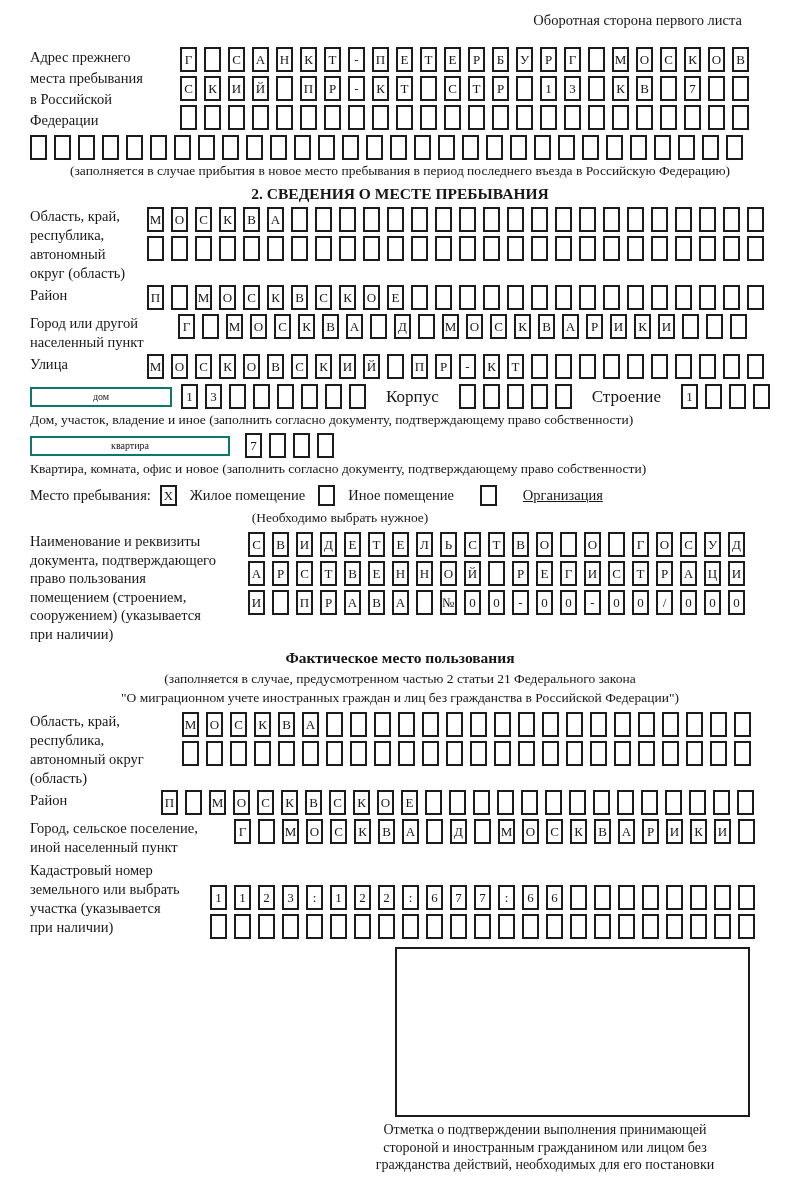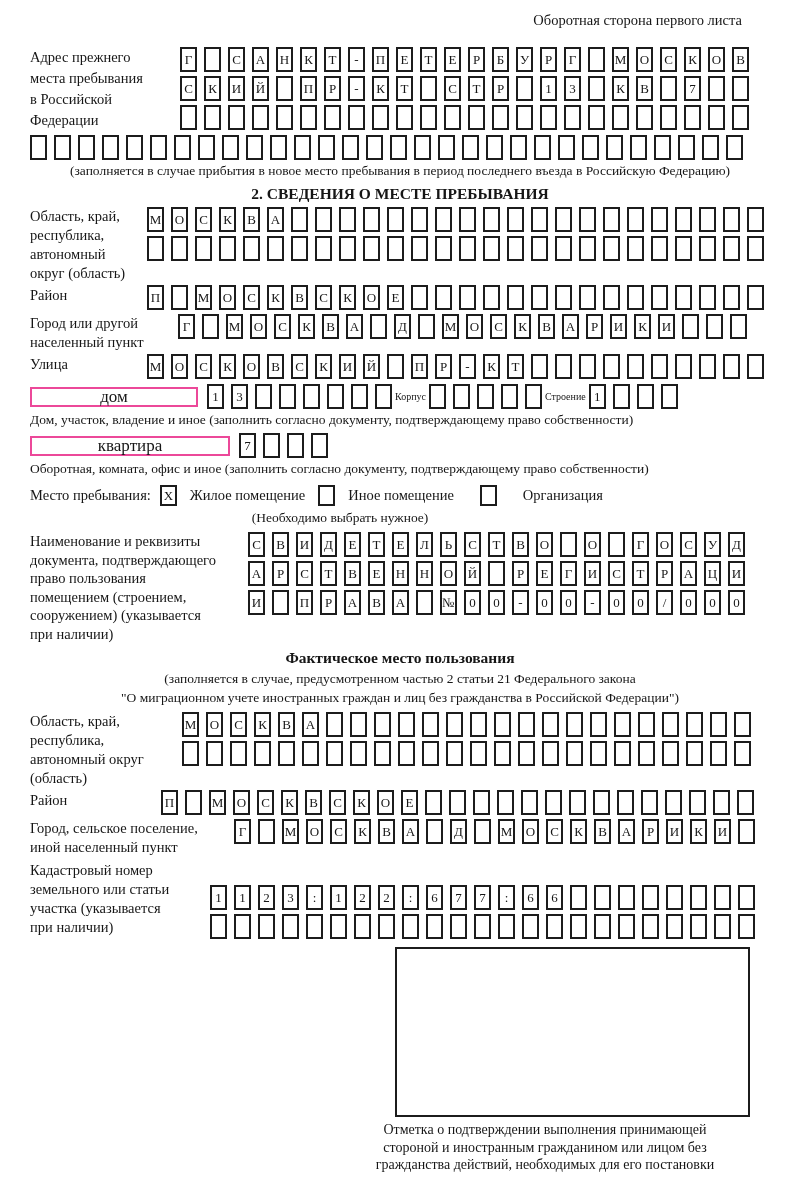--- a/index.html
+++ b/index.html
@@ -22,27 +22,27 @@
   .cell{width:17px;height:25px;box-sizing:border-box;border:2px solid #1c1c1c;
         display:flex;align-items:center;justify-content:center;
         font-size:13px;line-height:13px;background:#fff;}
   .checkcell .cell{height:21px;}
 
   .caption{font-size:13.5px;line-height:16px;margin-top:3px;}
   .caption.center{text-align:center;}
   .heading{font-size:15.5px;font-weight:bold;text-align:center;margin:6px 0 4px 0;}
 
   .specrow{display:flex;align-items:center;margin-top:5px;}
-  .widebox{box-sizing:border-box;height:20px;border:2px solid #ec4899;
-           display:flex;align-items:center;justify-content:center;font-size:17px;}
-  .wb168{width:168px;margin-right:9px;} .wb200{width:200px;margin-right:9px;}
-  .inline-label{font-size:10px;margin:0 3px;}
+  .widebox{box-sizing:border-box;height:20px;border:2px solid #0f766e;
+           display:flex;align-items:center;justify-content:center;font-size:10px;}
+  .wb168{width:168px;margin-right:9px;} .wb200{width:200px;margin-right:15px;}
+  .inline-label{font-size:17px;margin:0 20px;}
 
   .mesto{display:flex;align-items:center;margin-top:8px;font-size:14.5px;}
-  .mesto .gapS{margin-left:9px;} .mesto .gapM{margin-left:13px;} .mesto .gapL{margin-left:26px;}
+  .mesto .gapS{margin-left:9px;} .mesto .gapM{margin-left:13px;} .mesto .gapL{margin-left:26px;text-decoration:underline;}
 
   .note-center{font-size:13.5px;text-align:center;width:280px;margin-left:170px;margin-top:4px;}
 
   .offset24{margin-top:24px;}
 
   .stamp-box{box-sizing:border-box;width:355px;height:170px;border:2px solid #1c1c1c;
              margin-left:365px;margin-top:8px;}
   .stamp-caption{font-size:14px;line-height:17.5px;text-align:center;
                  width:450px;margin-left:290px;margin-top:4px;}
   .mt4{margin-top:4px;} .mt2{margin-top:2px;} .mt6{margin-top:6px;}
@@ -374,21 +374,21 @@
 
   <div class="specrow">
     <div class="widebox wb200">квартира</div>
     <div class="cellrow">
         <div class="cell">7</div>
         <div class="cell"></div>
         <div class="cell"></div>
         <div class="cell"></div>
       </div>
   </div>
-  <div class="caption">Оборотная, комната, офис и иное (заполнить согласно документу, подтверждающему право собственности)</div>
+  <div class="caption">Квартира, комната, офис и новое (заполнить согласно документу, подтверждающему право собственности)</div>
 
   <div class="mesto">
     <span>Место пребывания:</span>
     <div class="cellrow checkcell gapS">
         <div class="cell">X</div>
       </div>
     <span class="gapM">Жилое помещение</span>
     <div class="cellrow checkcell gapM">
         <div class="cell"></div>
       </div>
@@ -607,21 +607,21 @@
         <div class="cell">И</div>
         <div class="cell">К</div>
         <div class="cell">И</div>
         <div class="cell"></div>
       </div>
   </div>
 
   <div class="flexrow mt4">
     <div class="label lw180 lh19">
         <div>Кадастровый номер</div>
-        <div>земельного или статьи</div>
+        <div>земельного или выбрать</div>
         <div>участка (указывается</div>
         <div>при наличии)</div>
       </div>
     <div class="rows offset24">
       <div class="cellrow">
           <div class="cell">1</div>
           <div class="cell">1</div>
           <div class="cell">2</div>
           <div class="cell">3</div>
           <div class="cell">:</div>

